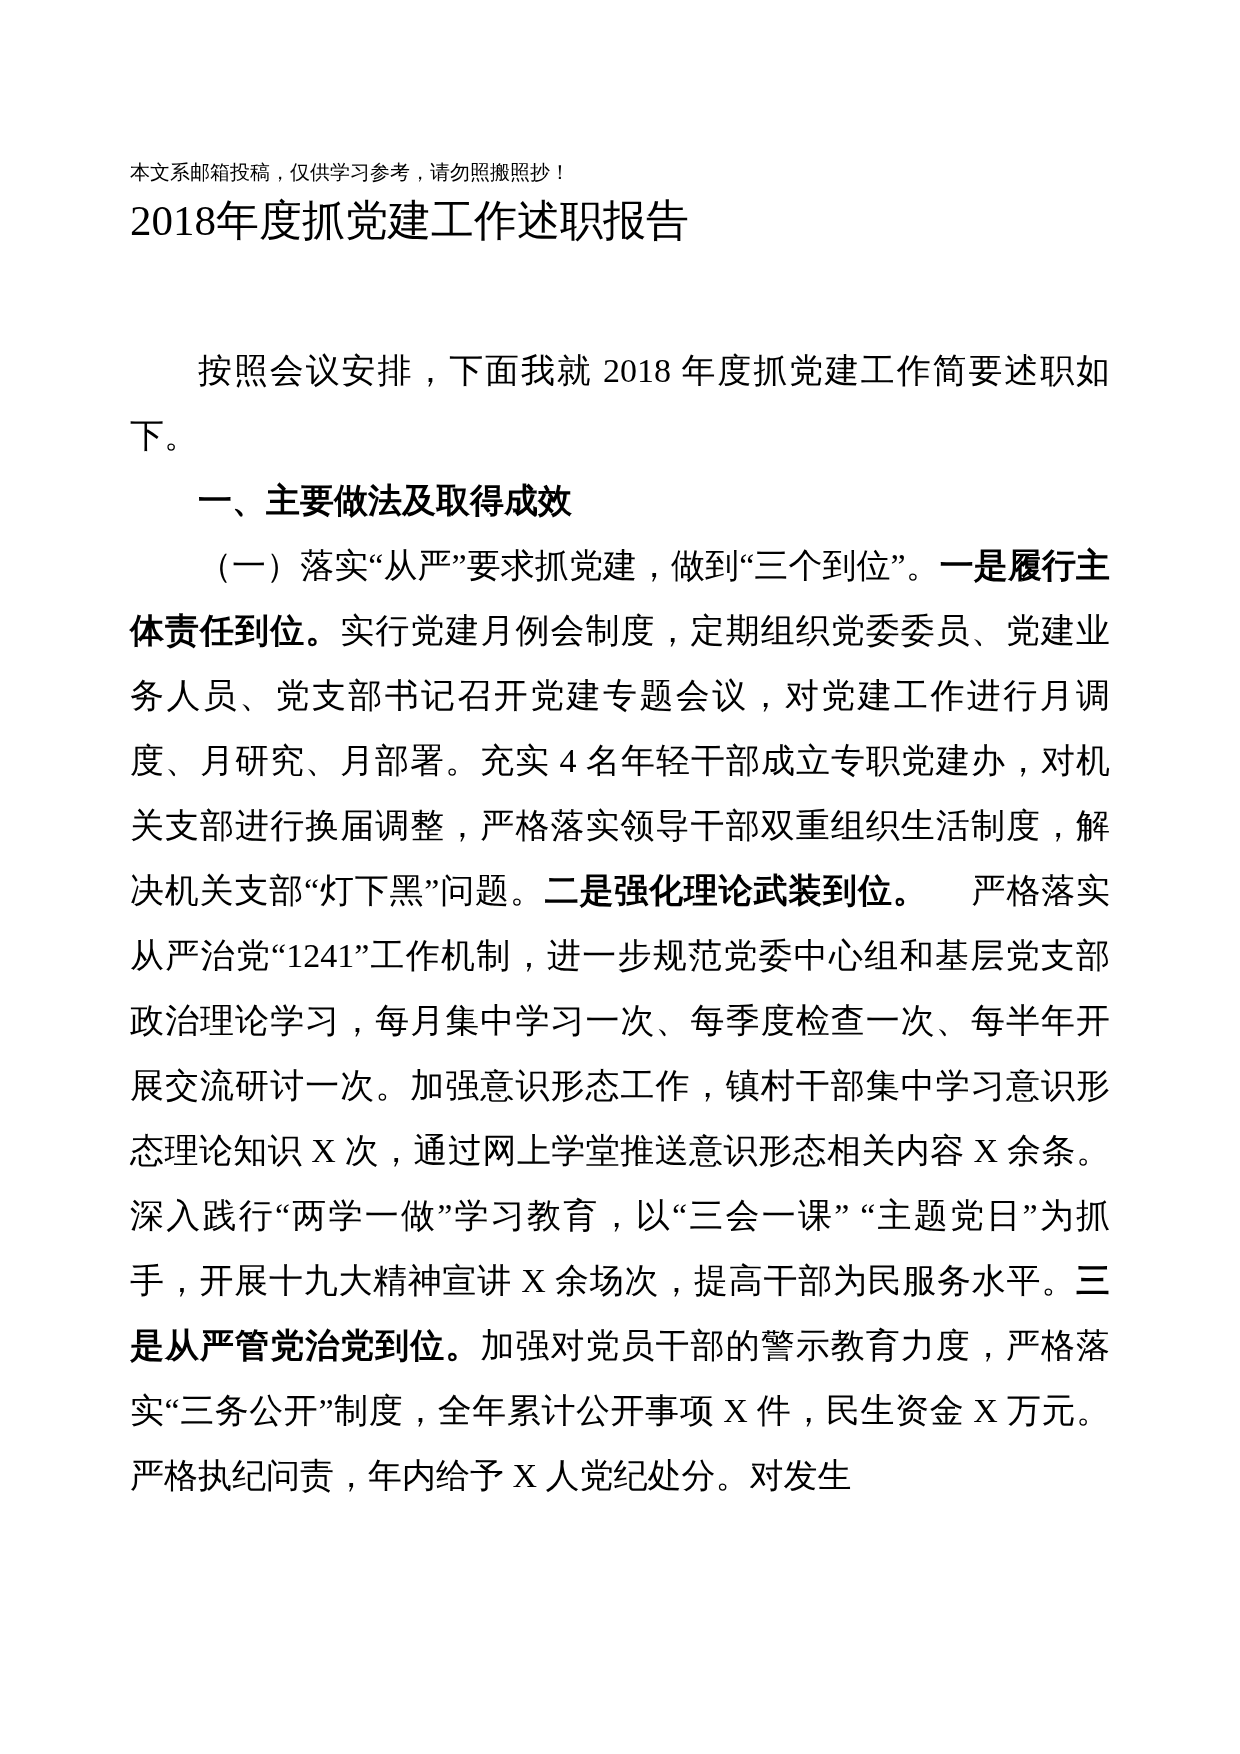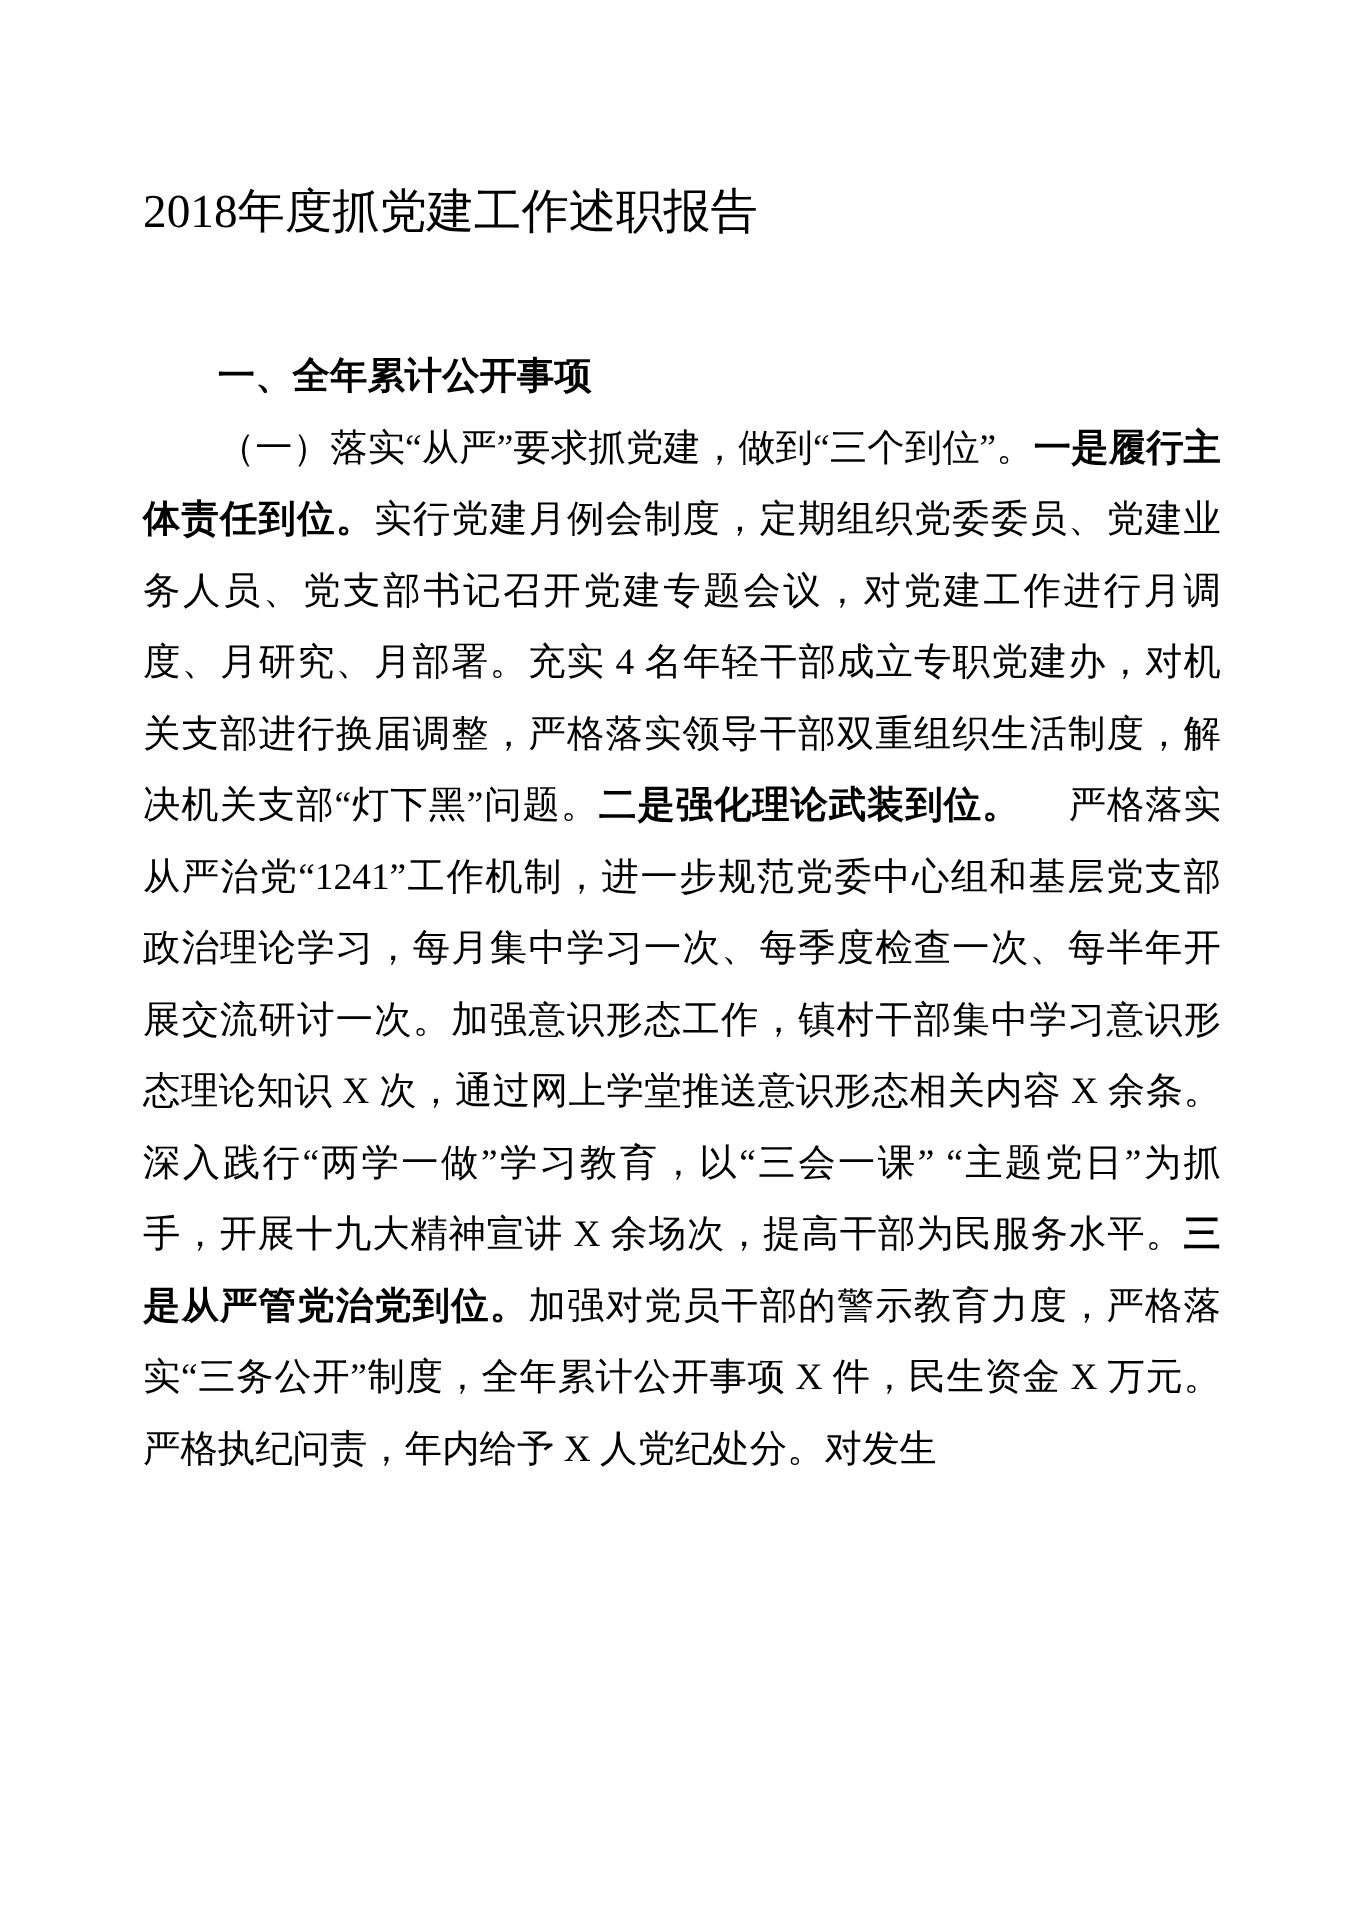--- a/index.html
+++ b/index.html
@@ -47,18 +47,20 @@
     font-weight: 700;
   }
   .content span.bold {
     font-weight: 700;
   }
 </style>
 </head>
 <body>
 
 <div class="page">
+  <div class="note">本文系邮箱投稿，仅供学习参考，请勿照搬照抄！</div>
   <h1 class="title">2018年度抓党建工作述职报告</h1>
   <div class="content">
-      <p class="heading1"><span class="bold">一、全年累计公开事项</span></p>
+      <p class="body"><span>按照会议安排，下面我就 2018 年度抓党建工作简要述职如下。</span></p>
+      <p class="heading1"><span class="bold">一、主要做法及取得成效</span></p>
       <p class="body"><span>（一）落实“从严”要求抓党建，做到“三个到位”。</span><span class="bold">一是履行主体责任到位。</span><span>实行党建月例会制度，定期组织党委委员、党建业务人员、党支部书记召开党建专题会议，对党建工作进行月调度、月研究、月部署。充实 4 名年轻干部成立专职党建办，对机关支部进行换届调整，严格落实领导干部双重组织生活制度，解决机关支部“灯下黑”问题。</span><span class="bold">二是强化理论武装到位。</span><span>　 严格落实从严治党“1241”工作机制，进一步规范党委中心组和基层党支部政治理论学习，每月集中学习一次、每季度检查一次、每半年开展交流研讨一次。加强意识形态工作，镇村干部集中学习意识形态理论知识 X 次，通过网上学堂推送意识形态相关内容 X 余条。深入践行“两学一做”学习教育，以“三会一课” “主题党日”为抓手，开展十九大精神宣讲 X 余场次，提高干部为民服务水平。</span><span class="bold">三是从严管党治党到位。</span><span>加强对党员干部的警示教育力度，严格落实“三务公开”制度，全年累计公开事项 X 件，民生资金 X 万元。严格执纪问责，年内给予 X 人党纪处分。对发生</span></p>
     </div>
 </div>
 
 </body></html>

